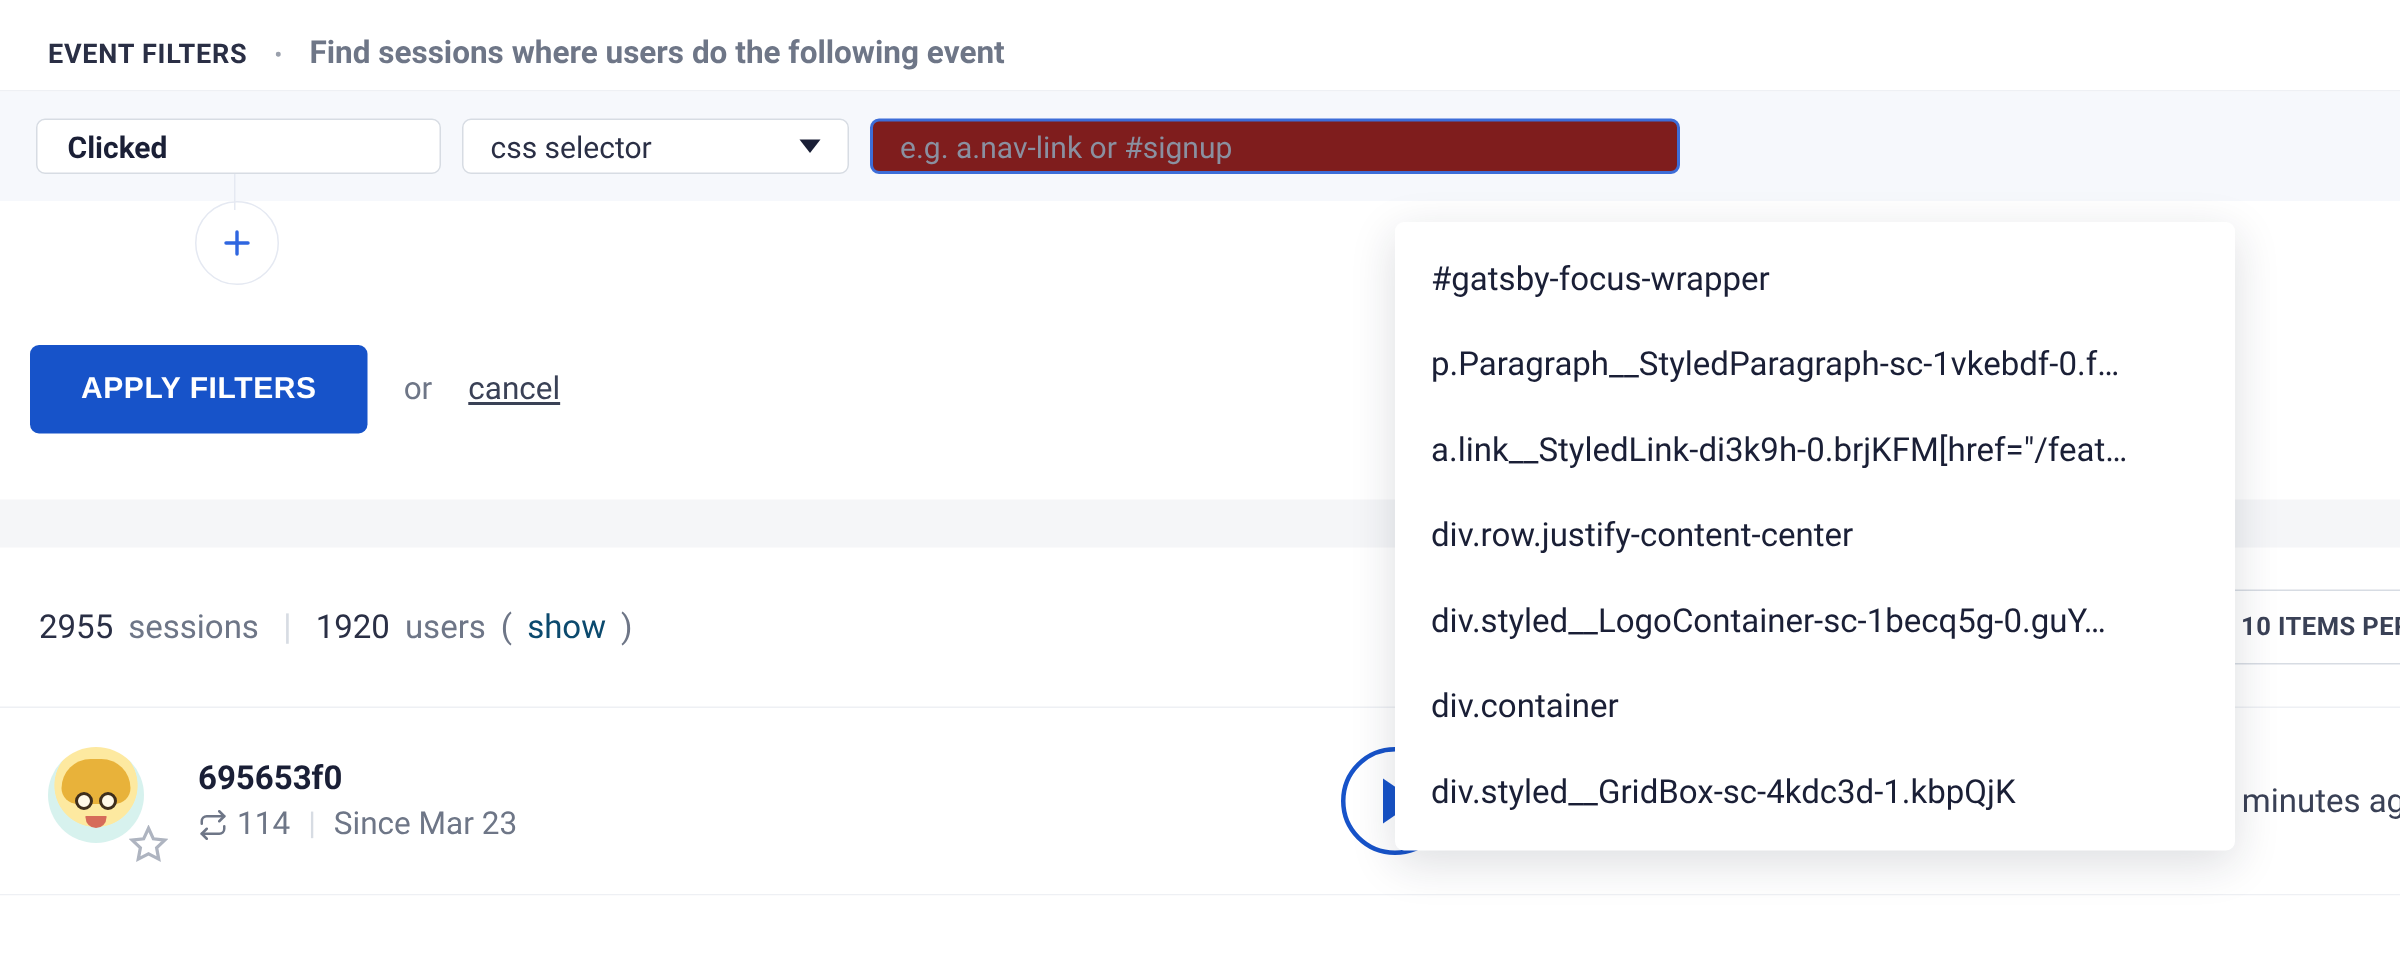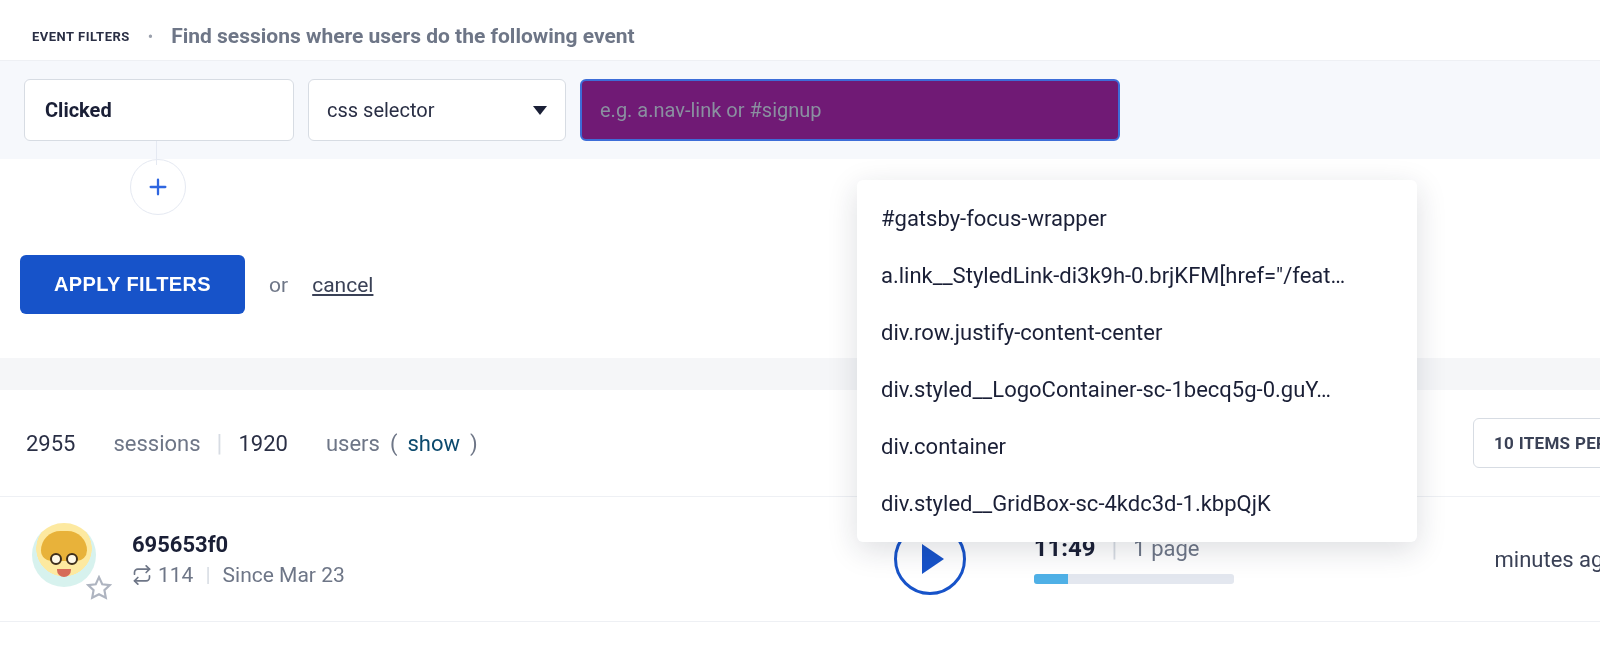--- a/index.html
+++ b/index.html
@@ -12,21 +12,21 @@
     }
 
     .header {
       display: flex;
       align-items: center;
       padding: 24px 32px 12px 32px;
       gap: 18px;
       border-bottom: 1px solid #eef0f4;
     }
     .header .title {
-      font-size: 13px;
+      font-size: 18px;
       font-weight: 700;
       letter-spacing: 0.5px;
       color: #2a2f45;
     }
     .header .dot {
       color: #9aa0ac;
       font-size: 16px;
     }
     .header .subtitle {
       font-size: 21px;
@@ -35,21 +35,21 @@
     }
 
     .filter-bar {
       display: flex;
       align-items: center;
       gap: 14px;
       padding: 18px 24px;
       background: #f6f8fc;
     }
     .pill, .dropdown, .text-input {
-      height: 62px;
+      height: 37px;
       border: 1px solid #d7dce3;
       border-radius: 6px;
       background: #ffffff;
       font-size: 20px;
       display: flex;
       align-items: center;
       color: #2a2f45;
     }
     .pill {
       width: 270px;
@@ -68,21 +68,21 @@
       width: 0; height: 0;
       border-left: 7px solid transparent;
       border-right: 7px solid transparent;
       border-top: 9px solid #1a1f36;
     }
     .text-input {
       width: 540px;
       padding: 0 18px;
       color: #8a90a0;
       border: 2px solid #3d6dd8;
-      background: #701a75;
+      background: #7f1d1d;
       position: relative;
       align-items: center;
     }
 
     .add-wrap {
       padding-left: 130px;
       position: relative;
     }
     .add-stem {
       position: absolute;
@@ -131,21 +131,21 @@
       display: flex;
       align-items: center;
       justify-content: space-between;
       padding: 28px 26px;
       font-size: 22px;
       color: #2a2f45;
       border-bottom: 1px solid #eef0f4;
     }
     .stats-left { display: flex; align-items: center; gap: 10px; }
     .stats-left .num { font-weight: 400; }
-    .stats-left .label { color: #6e7687; margin-left: 28px; }
+    .stats-left .label { color: #6e7687; }
     .stats-left .sep { color: #d7dce3; margin: 0 6px; font-size: 24px; }
     .show-link { color: #0c4a6e; cursor: pointer; }
     .paren { color: #6e7687; }
     .items-per {
       border: 1px solid #d7dce3;
       border-radius: 6px;
       padding: 14px 20px;
       font-size: 17px;
       font-weight: 700;
       color: #3a4156;
@@ -243,29 +243,28 @@
       margin-left: auto;
       color: #3a4156;
       font-size: 22px;
       padding-right: 20px;
       margin-right: -60px;
     }
 
     
     .ac-menu {
       position: absolute;
-      left: 857px;
+      left: 930px;
       top: 148px;
       width: 560px;
       background: #fff;
       border-radius: 6px;
       box-shadow: 0 8px 30px rgba(26,31,54,0.15);
       padding: 10px 0;
       z-index: 50;
-      margin-top: 32px;
     }
     .ac-item {
       padding: 16px 24px;
       font-size: 22px;
       color: #1a1f36;
       white-space: nowrap;
       overflow: hidden;
       text-overflow: ellipsis;
       cursor: pointer;
     }
@@ -369,18 +368,19 @@
     <div class="prog">
       <div class="fill"></div>
     </div>
   </div>
 
   <div class="ago">minutes ago</div>
 </div>
 
 <div class="ac-menu">
   <div class="ac-item">#gatsby-focus-wrapper</div>
+  <div class="ac-item">p.Paragraph__StyledParagraph-sc-1vkebdf-0.f…</div>
   <div class="ac-item">a.link__StyledLink-di3k9h-0.brjKFM[href="/feat…</div>
   <div class="ac-item">div.row.justify-content-center</div>
   <div class="ac-item">div.styled__LogoContainer-sc-1becq5g-0.guY…</div>
   <div class="ac-item">div.container</div>
   <div class="ac-item">div.styled__GridBox-sc-4kdc3d-1.kbpQjK</div>
 </div>
 
 </body></html>

